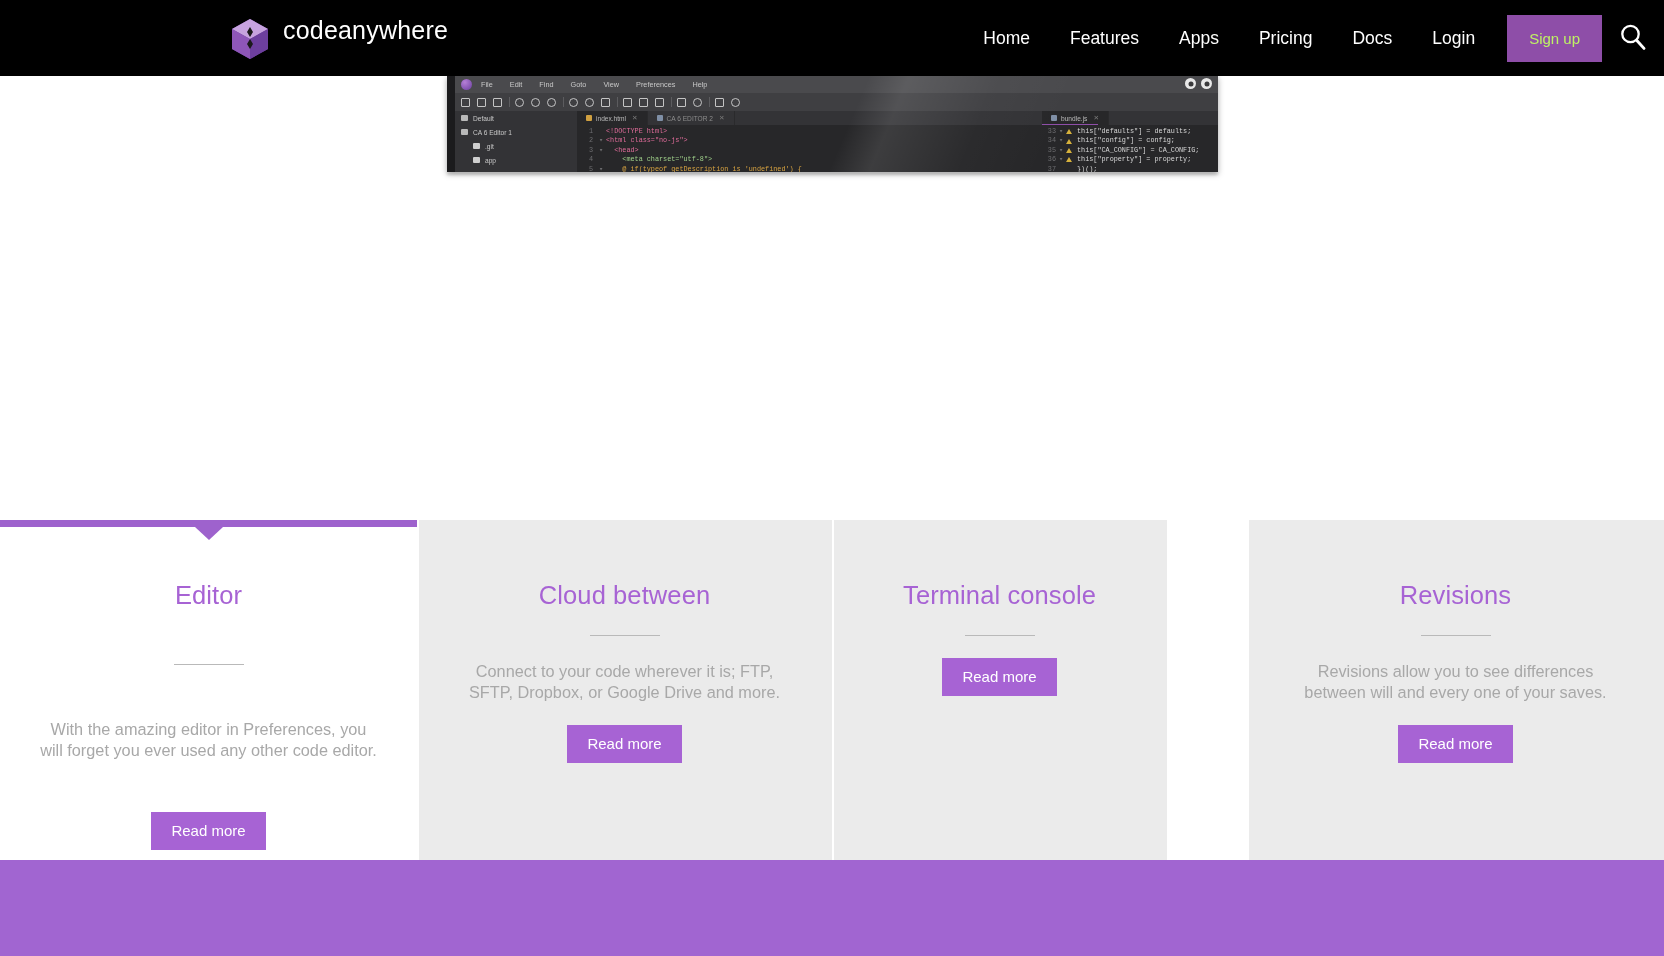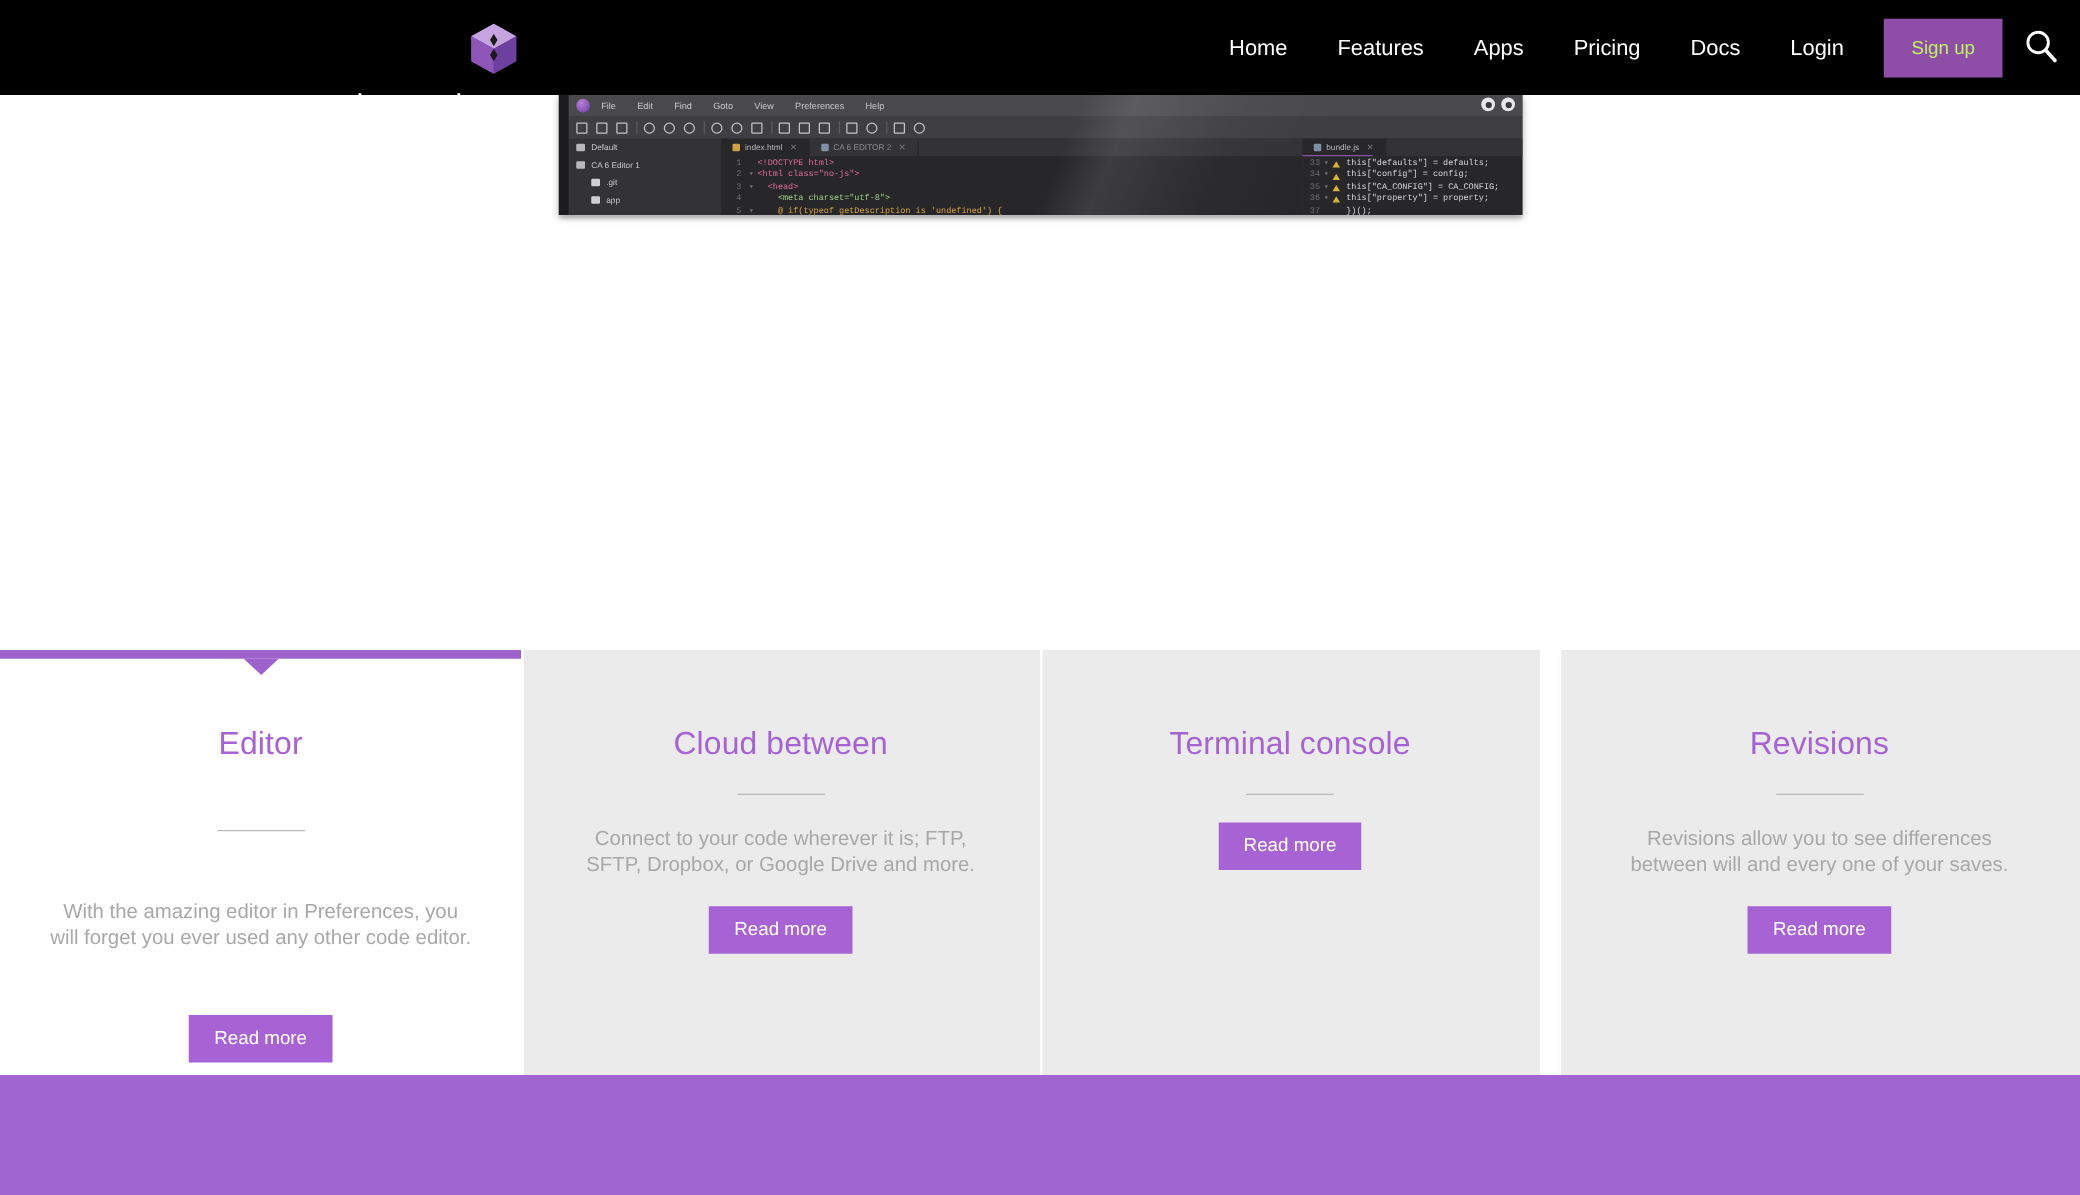--- a/index.html
+++ b/index.html
@@ -10,22 +10,22 @@
     overflow:hidden;
   }
   #page { position:relative; width:1664px; height:956px; background:#fff; }
 
   
   .header {
     position:absolute; top:0; left:0; width:1664px; height:76px;
     background:#000000; z-index:30;
   }
   .brand {
-    position:absolute; left:250px; top:18px;
-    display:flex; align-items:flex-end; gap:13px;flex-direction:column;
+    position:absolute; left:230px; top:18px;
+    display:flex; align-items:flex-start; gap:13px;
   }
   .logo-mark { width:40px; height:42px; position:relative; display:block; }
   .brand-name {
     color:#ffffff; font-size:25px; letter-spacing:.2px;
     font-weight:400; line-height:1;
   }
   .nav {
     position:absolute; right:0; top:0; height:76px;
     display:flex; align-items:center;
   }
@@ -425,21 +425,21 @@
     </div>
 
     <div class="card idle" style="left:417px; width:415px;">
       <div class="card-divider"></div>
       <div class="card-title">Cloud between</div>
       <div class="card-rule"></div>
       <div class="card-desc">Connect to your code wherever it is; FTP, SFTP, Dropbox, or Google Drive and more.</div>
       <button class="read-more">Read more</button>
     </div>
 
-    <div class="card idle" style="left:832px; width:400px;">
+    <div class="card idle" style="left:832px; width:335px;">
       <div class="card-divider"></div>
       <div class="card-title">Terminal console</div>
       <div class="card-rule"></div>
       <button class="read-more">Read more</button>
     </div>
 
     <div class="card idle" style="left:1247px; width:417px;">
       <div class="card-divider"></div>
       <div class="card-title">Revisions</div>
       <div class="card-rule"></div>

